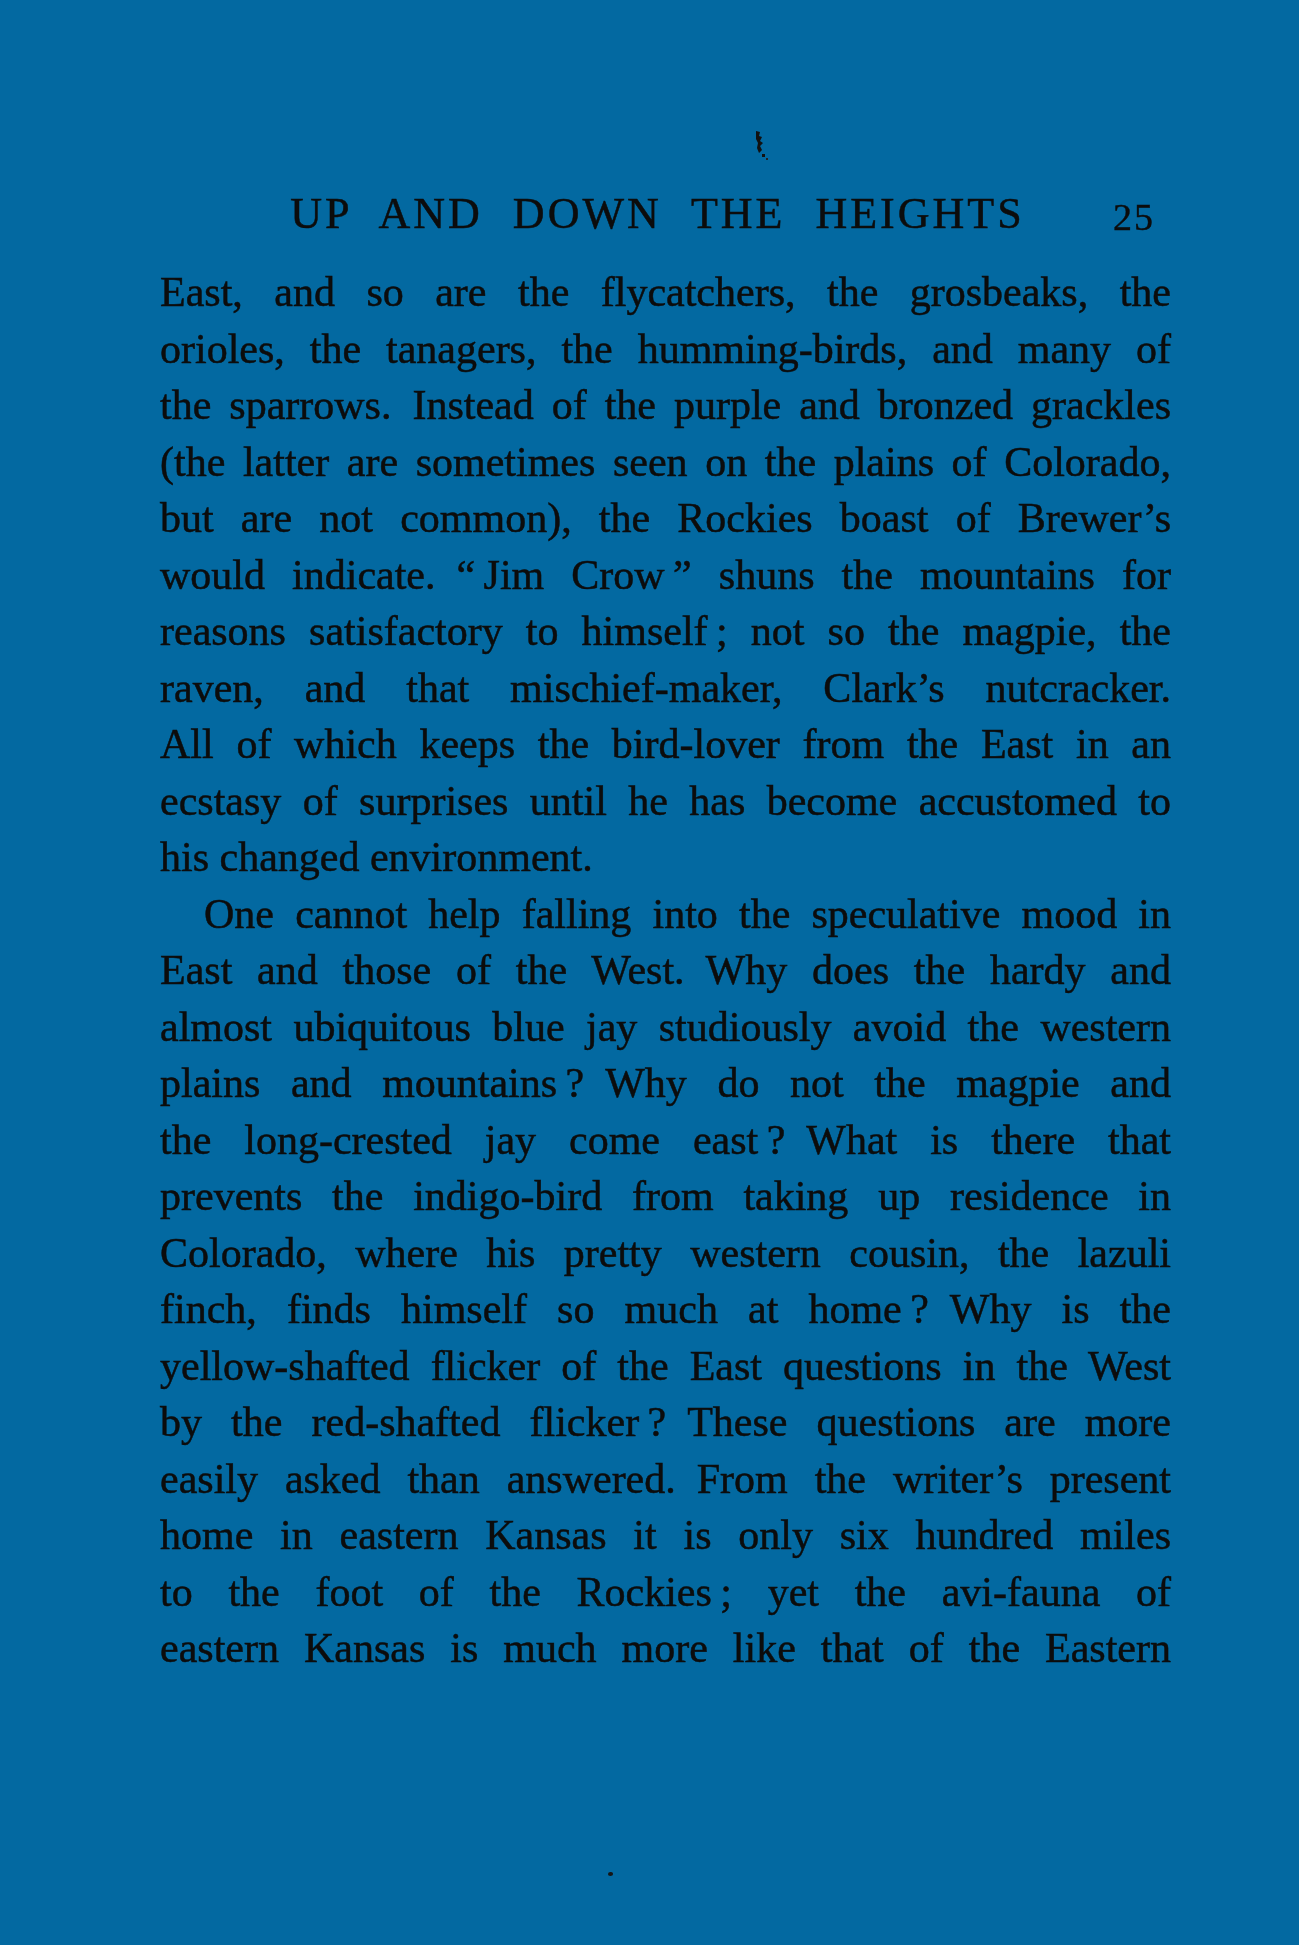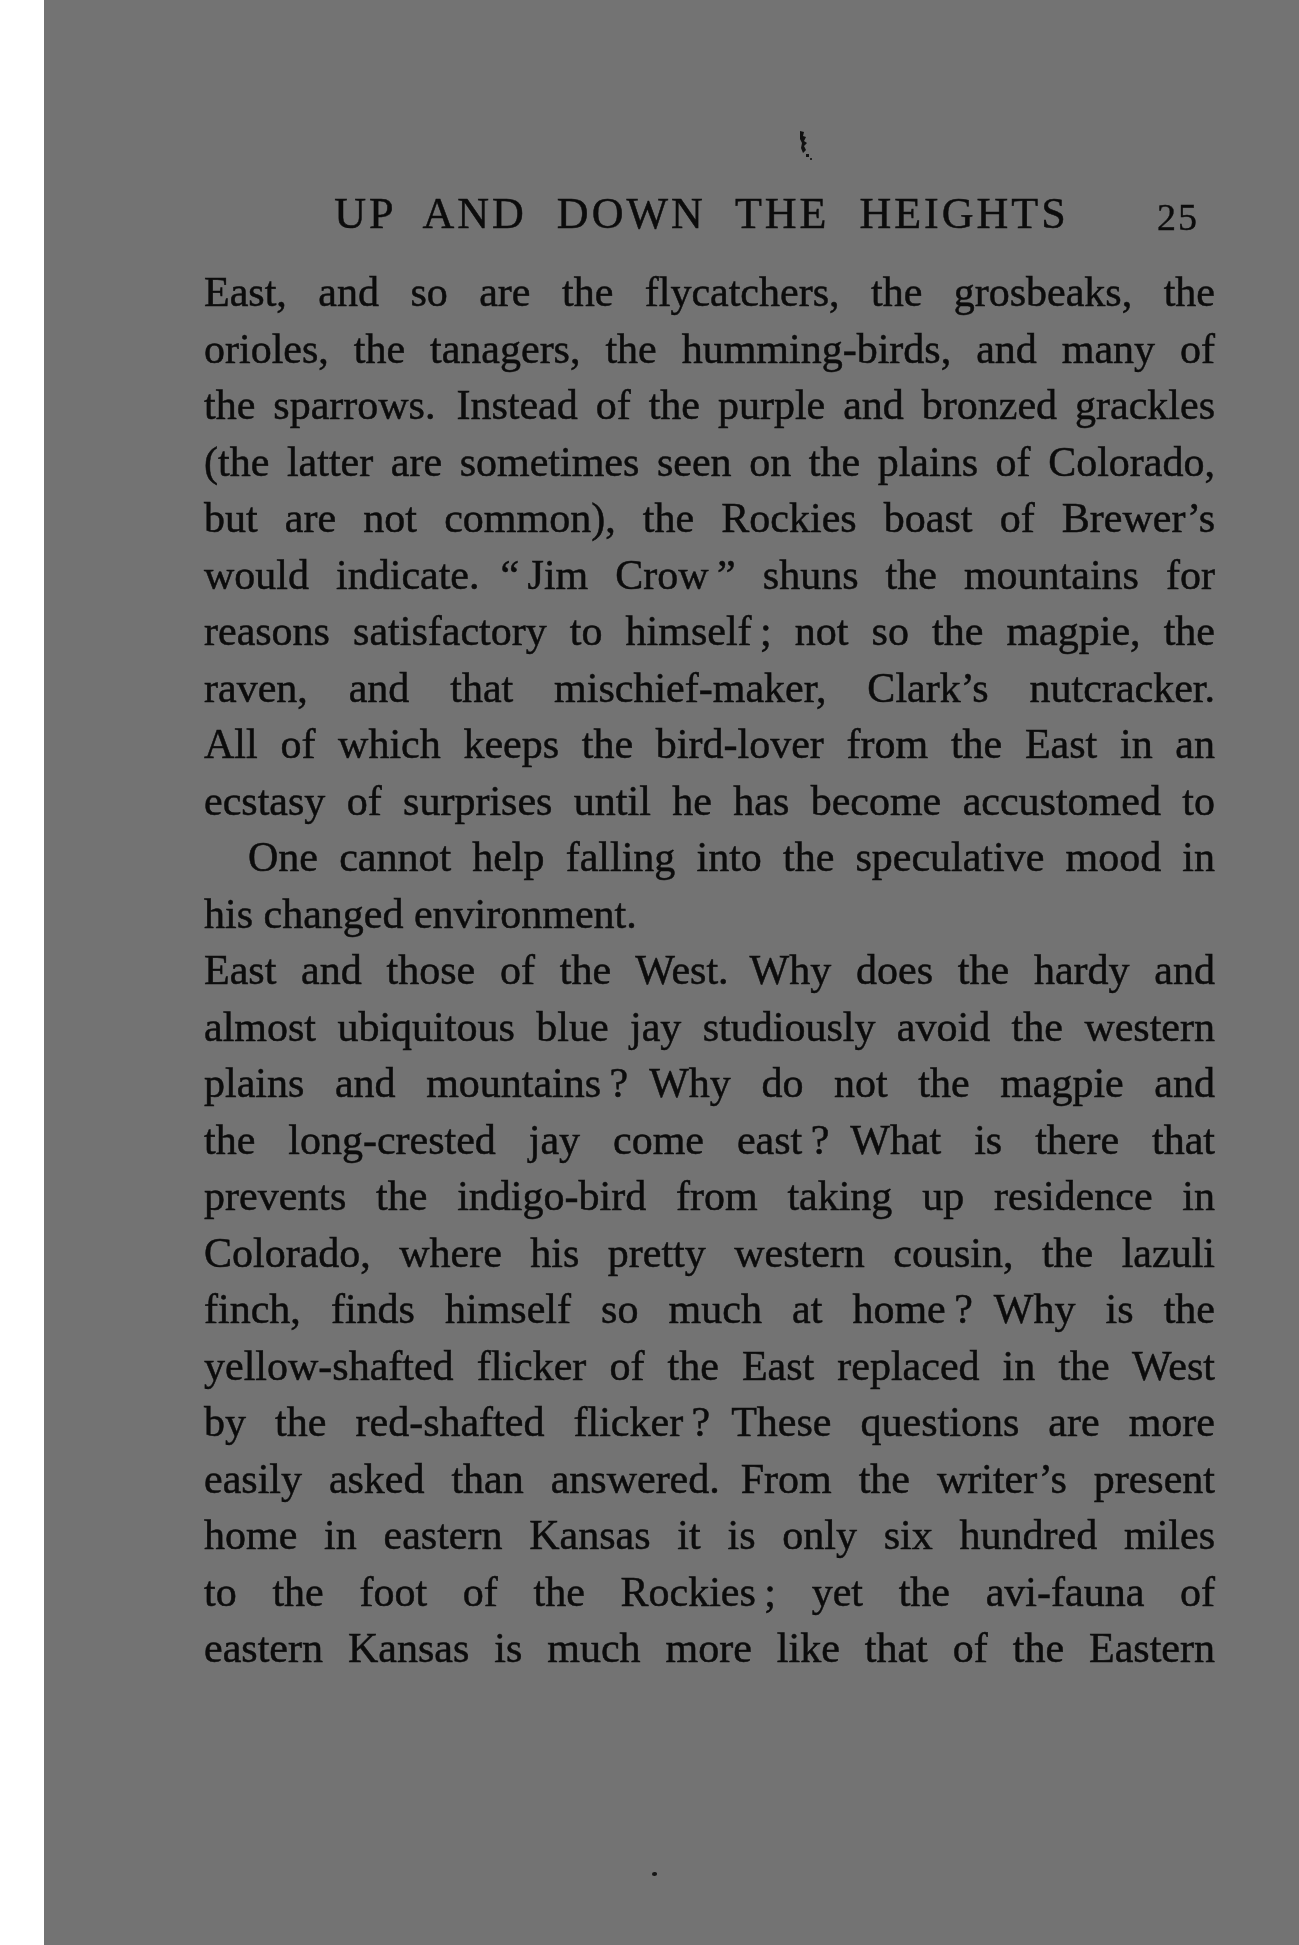--- a/index.html
+++ b/index.html
@@ -11,22 +11,21 @@
     width: 1299px;
     height: 1945px;
     position: relative;
     font-family: "Liberation Serif", "DejaVu Serif", serif;
     color: #0c0c0c;
     overflow: hidden;
   }
   .page {
     position: absolute;
     inset: 0;
-    background: #737373;
-    margin-left: 44px;
+    background: #0369a1;
   }
   .running-head {
     position: absolute;
     left: 152px;
     top: 190px;
     width: 1011px;
     height: 52px;
   }
   .head-title {
     display: block;
@@ -107,30 +106,30 @@
       <div class="line">East, and so are the flycatchers, the grosbeaks, the</div>
       <div class="line">orioles, the tanagers, the humming-birds, and many of</div>
       <div class="line">the sparrows. Instead of the purple and bronzed grackles</div>
       <div class="line">(the latter are sometimes seen on the plains of Colorado,</div>
       <div class="line">but are not common), the Rockies boast of Brewer’s</div>
       <div class="line">would indicate. “ Jim Crow ” shuns the mountains for</div>
       <div class="line">reasons satisfactory to himself ; not so the magpie, the</div>
       <div class="line">raven, and that mischief-maker, Clark’s nutcracker.</div>
       <div class="line">All of which keeps the bird-lover from the East in an</div>
       <div class="line">ecstasy of surprises until he has become accustomed to</div>
+      <div class="line no-justify">his changed environment.</div>
       <div class="line indent">One cannot help falling into the speculative mood in</div>
-      <div class="line no-justify">his changed environment.</div>
       <div class="line">East and those of the West. Why does the hardy and</div>
       <div class="line">almost ubiquitous blue jay studiously avoid the western</div>
       <div class="line">plains and mountains ? Why do not the magpie and</div>
       <div class="line">the long-crested jay come east ? What is there that</div>
       <div class="line">prevents the indigo-bird from taking up residence in</div>
       <div class="line">Colorado, where his pretty western cousin, the lazuli</div>
       <div class="line">finch, finds himself so much at home ? Why is the</div>
-      <div class="line">yellow-shafted flicker of the East replaced in the West</div>
+      <div class="line">yellow-shafted flicker of the East questions in the West</div>
       <div class="line">by the red-shafted flicker ? These questions are more</div>
       <div class="line">easily asked than answered. From the writer’s present</div>
       <div class="line">home in eastern Kansas it is only six hundred miles</div>
       <div class="line">to the foot of the Rockies ; yet the avi-fauna of</div>
       <div class="line">eastern Kansas is much more like that of the Eastern</div>
     </main>
 
   <div class="ink-dot"></div>
 
 </div>

